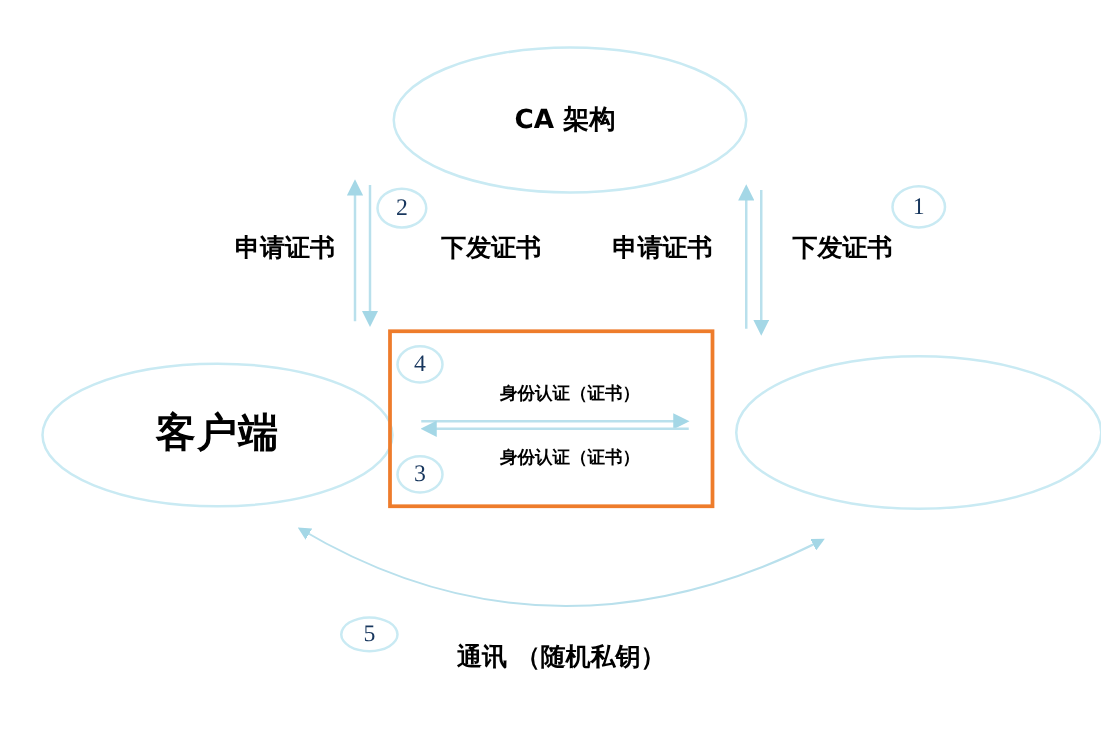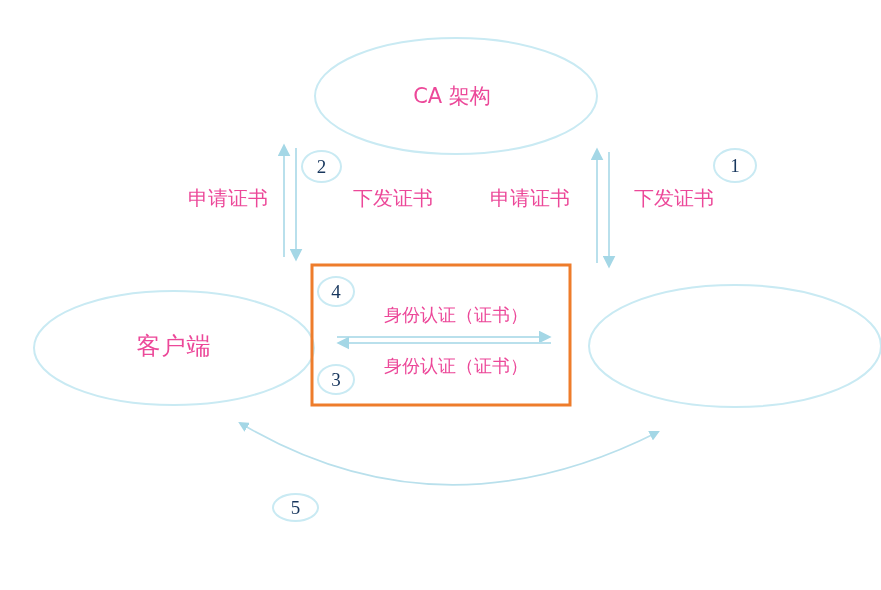--- a/index.html
+++ b/index.html
@@ -18,30 +18,30 @@
   #shapes {
     position: absolute;
     left: 0;
     top: 0;
     width: 881px;
     height: 590px;
   }
   .lbl {
     position: absolute;
     transform: translate(-50%, -50%);
-    font-weight: normal;
-    color: #ec4899;
+    font-weight: bold;
+    color: #000000;
     white-space: nowrap;
     text-align: center;
     line-height: 1;
   }
-  .lbl-node   { font-size: 24px; letter-spacing: 1px; }
+  .lbl-node   { font-size: 32px; letter-spacing: 1px; }
   .lbl-ca     { font-size: 21px; }
   .lbl-edge   { font-size: 20px; }
-  .lbl-auth   { font-size: 18px; }
+  .lbl-auth   { font-size: 14px; }
   .lbl-comm   { font-size: 20px; }
   .badge {
     position: absolute;
     box-sizing: border-box;
     background: #ffffff;
     border: 2px solid #c9eaf3;
     border-radius: 50%;
     display: flex;
     align-items: center;
     justify-content: center;
@@ -99,20 +99,21 @@
   <div class="lbl lbl-node pos-client">客户端</div>
 
   <div class="lbl lbl-edge pos-apply-left">申请证书</div>
   <div class="lbl lbl-edge pos-issue-left">下发证书</div>
   <div class="lbl lbl-edge pos-apply-right">申请证书</div>
   <div class="lbl lbl-edge pos-issue-right">下发证书</div>
 
   <div class="lbl lbl-auth pos-auth-top">身份认证（证书）</div>
   <div class="lbl lbl-auth pos-auth-bottom">身份认证（证书）</div>
 
+  <div class="lbl lbl-comm pos-comm">通讯 （随机私钥）</div>
 
   <div class="badge badge-1">
     <span>1</span>
   </div>
   <div class="badge badge-2">
     <span>2</span>
   </div>
   <div class="badge badge-4">
     <span>4</span>
   </div>

